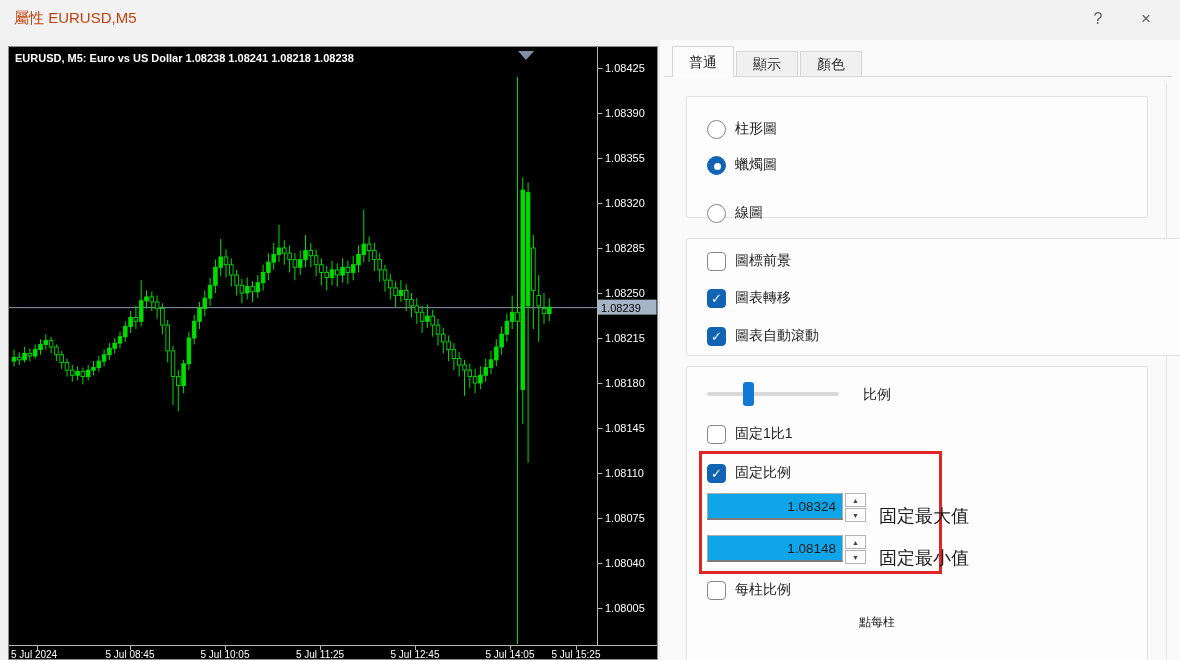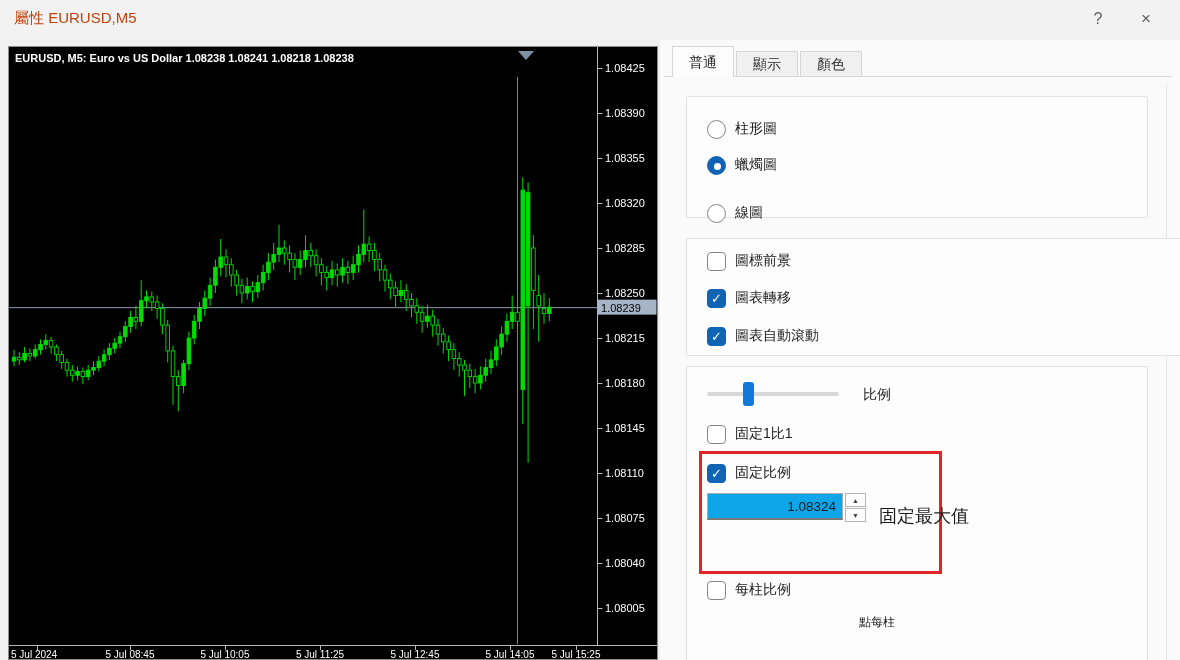--- a/index.html
+++ b/index.html
@@ -391,20 +391,28 @@
 
   <div class="spin-row" style="top:126px;left:0;width:460px;">
     <input class="spin-field" readonly="" value="1.08324" style="">
     <span class="spinner">
       <span class="spin-btn">▲</span>
       <span class="spin-btn">▼</span>
     </span>
     <span class="spin-label">固定最大值</span>
   </div>
 
+  <div class="spin-row" style="top:168px;left:0;width:460px;">
+    <input class="spin-field" readonly="" value="1.08148" style="">
+    <span class="spinner">
+      <span class="spin-btn">▲</span>
+      <span class="spin-btn">▼</span>
+    </span>
+    <span class="spin-label">固定最小值</span>
+  </div>
 
   <div class="row" style="top:212px;">
     <span class="cb"></span>
     <span class="lbl">每柱比例</span>
   </div>
 
   <span class="dd-label">點每柱</span>
 </div>
 
 </body></html>

